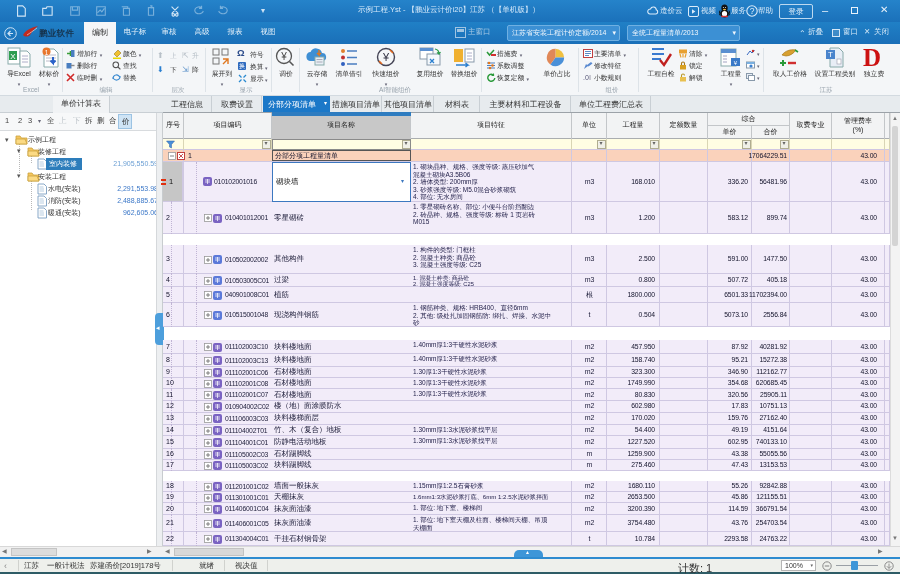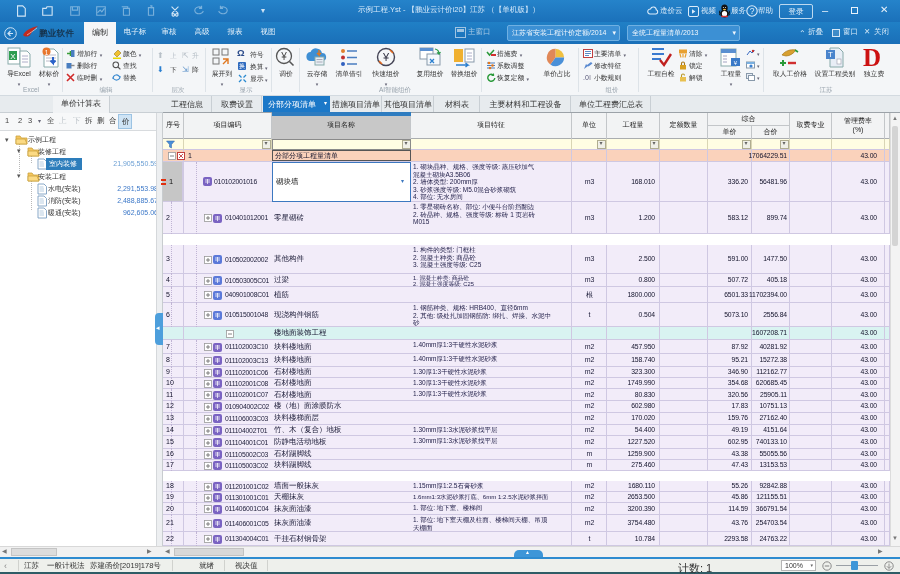--- a/index.html
+++ b/index.html
@@ -811,41 +811,20 @@
         </svg>
       </div>
       <div style="left:62px;top:4.0px;white-space:nowrap;font-size:6.8px;color:#1c1c38;letter-spacing:-0.2px;">040901008C01</div>
       <div style="left:111px;top:3.5px;white-space:nowrap;font-size:7.5px;color:#1c1c38;">植筋</div>
       <div style="left:409px;top:3.5px;width:35px;text-align:center;font-size:7px;color:#1c1c38;">根</div>
       <div style="right:235px;top:3.5px;white-space:nowrap;font-size:6.8px;color:#12122a;letter-spacing:-0.1px;">1800.000</div>
       <div style="right:142px;top:3.5px;white-space:nowrap;font-size:6.8px;color:#12122a;letter-spacing:-0.1px;">6501.33</div>
       <div style="right:103px;top:3.5px;white-space:nowrap;font-size:6.8px;color:#12122a;letter-spacing:-0.1px;">11702394.00</div>
       <div style="right:13px;top:3.5px;white-space:nowrap;font-size:6.8px;color:#12122a;letter-spacing:-0.1px;">43.00</div>
     </div>
-    <div style="left:163px;top:327px;width:727px;height:13px;background:#d9f3f1;border-bottom:1px solid #cfc8e2;">
-      <div style="left:20px;top:0;width:1px;height:12px;background:#cfc8e2;"></div>
-      <div style="left:408px;top:0;width:1px;height:12px;background:#cfc8e2;"></div>
-      <div style="left:443px;top:0;width:1px;height:12px;background:#cfc8e2;"></div>
-      <div style="left:496px;top:0;width:1px;height:12px;background:#cfc8e2;"></div>
-      <div style="left:544px;top:0;width:1px;height:12px;background:#cfc8e2;"></div>
-      <div style="left:588px;top:0;width:1px;height:12px;background:#cfc8e2;"></div>
-      <div style="left:626px;top:0;width:1px;height:12px;background:#cfc8e2;"></div>
-      <div style="left:668px;top:0;width:1px;height:12px;background:#cfc8e2;"></div>
-      <div style="left:721px;top:0;width:1px;height:12px;background:#cfc8e2;"></div>
-      <div style="left:726px;top:0;width:1px;height:12px;background:#cfc8e2;"></div>
-      <div style="left:63px;top:2.5px;">
-        <svg width="8" height="8" viewBox="0 0 8 8">
-          <rect x="0.5" y="0.5" width="7" height="7" fill="#fff" stroke="#9a9a9a" stroke-width="0.8"></rect>
-          <path d="M2 4h4" stroke="#666" stroke-width="0.8"></path>
-        </svg>
-      </div>
-      <div style="left:111px;top:2.0px;white-space:nowrap;font-size:7.5px;color:#14142e;">楼地面装饰工程</div>
-      <div style="right:103px;top:2.0px;white-space:nowrap;font-size:6.8px;color:#12122a;letter-spacing:-0.1px;">1607208.71</div>
-      <div style="right:13px;top:2.0px;white-space:nowrap;font-size:6.8px;color:#12122a;letter-spacing:-0.1px;">43.00</div>
-    </div>
     <div style="left:163px;top:340px;width:727px;height:14px;background:#f2ecf9;border-bottom:1px solid #cfc8e2;">
       <div style="left:20px;top:0;width:1px;height:13px;background:#cfc8e2;"></div>
       <div style="left:408px;top:0;width:1px;height:13px;background:#cfc8e2;"></div>
       <div style="left:443px;top:0;width:1px;height:13px;background:#cfc8e2;"></div>
       <div style="left:496px;top:0;width:1px;height:13px;background:#cfc8e2;"></div>
       <div style="left:544px;top:0;width:1px;height:13px;background:#cfc8e2;"></div>
       <div style="left:588px;top:0;width:1px;height:13px;background:#cfc8e2;"></div>
       <div style="left:626px;top:0;width:1px;height:13px;background:#cfc8e2;"></div>
       <div style="left:668px;top:0;width:1px;height:13px;background:#cfc8e2;"></div>
       <div style="left:721px;top:0;width:1px;height:13px;background:#cfc8e2;"></div>

